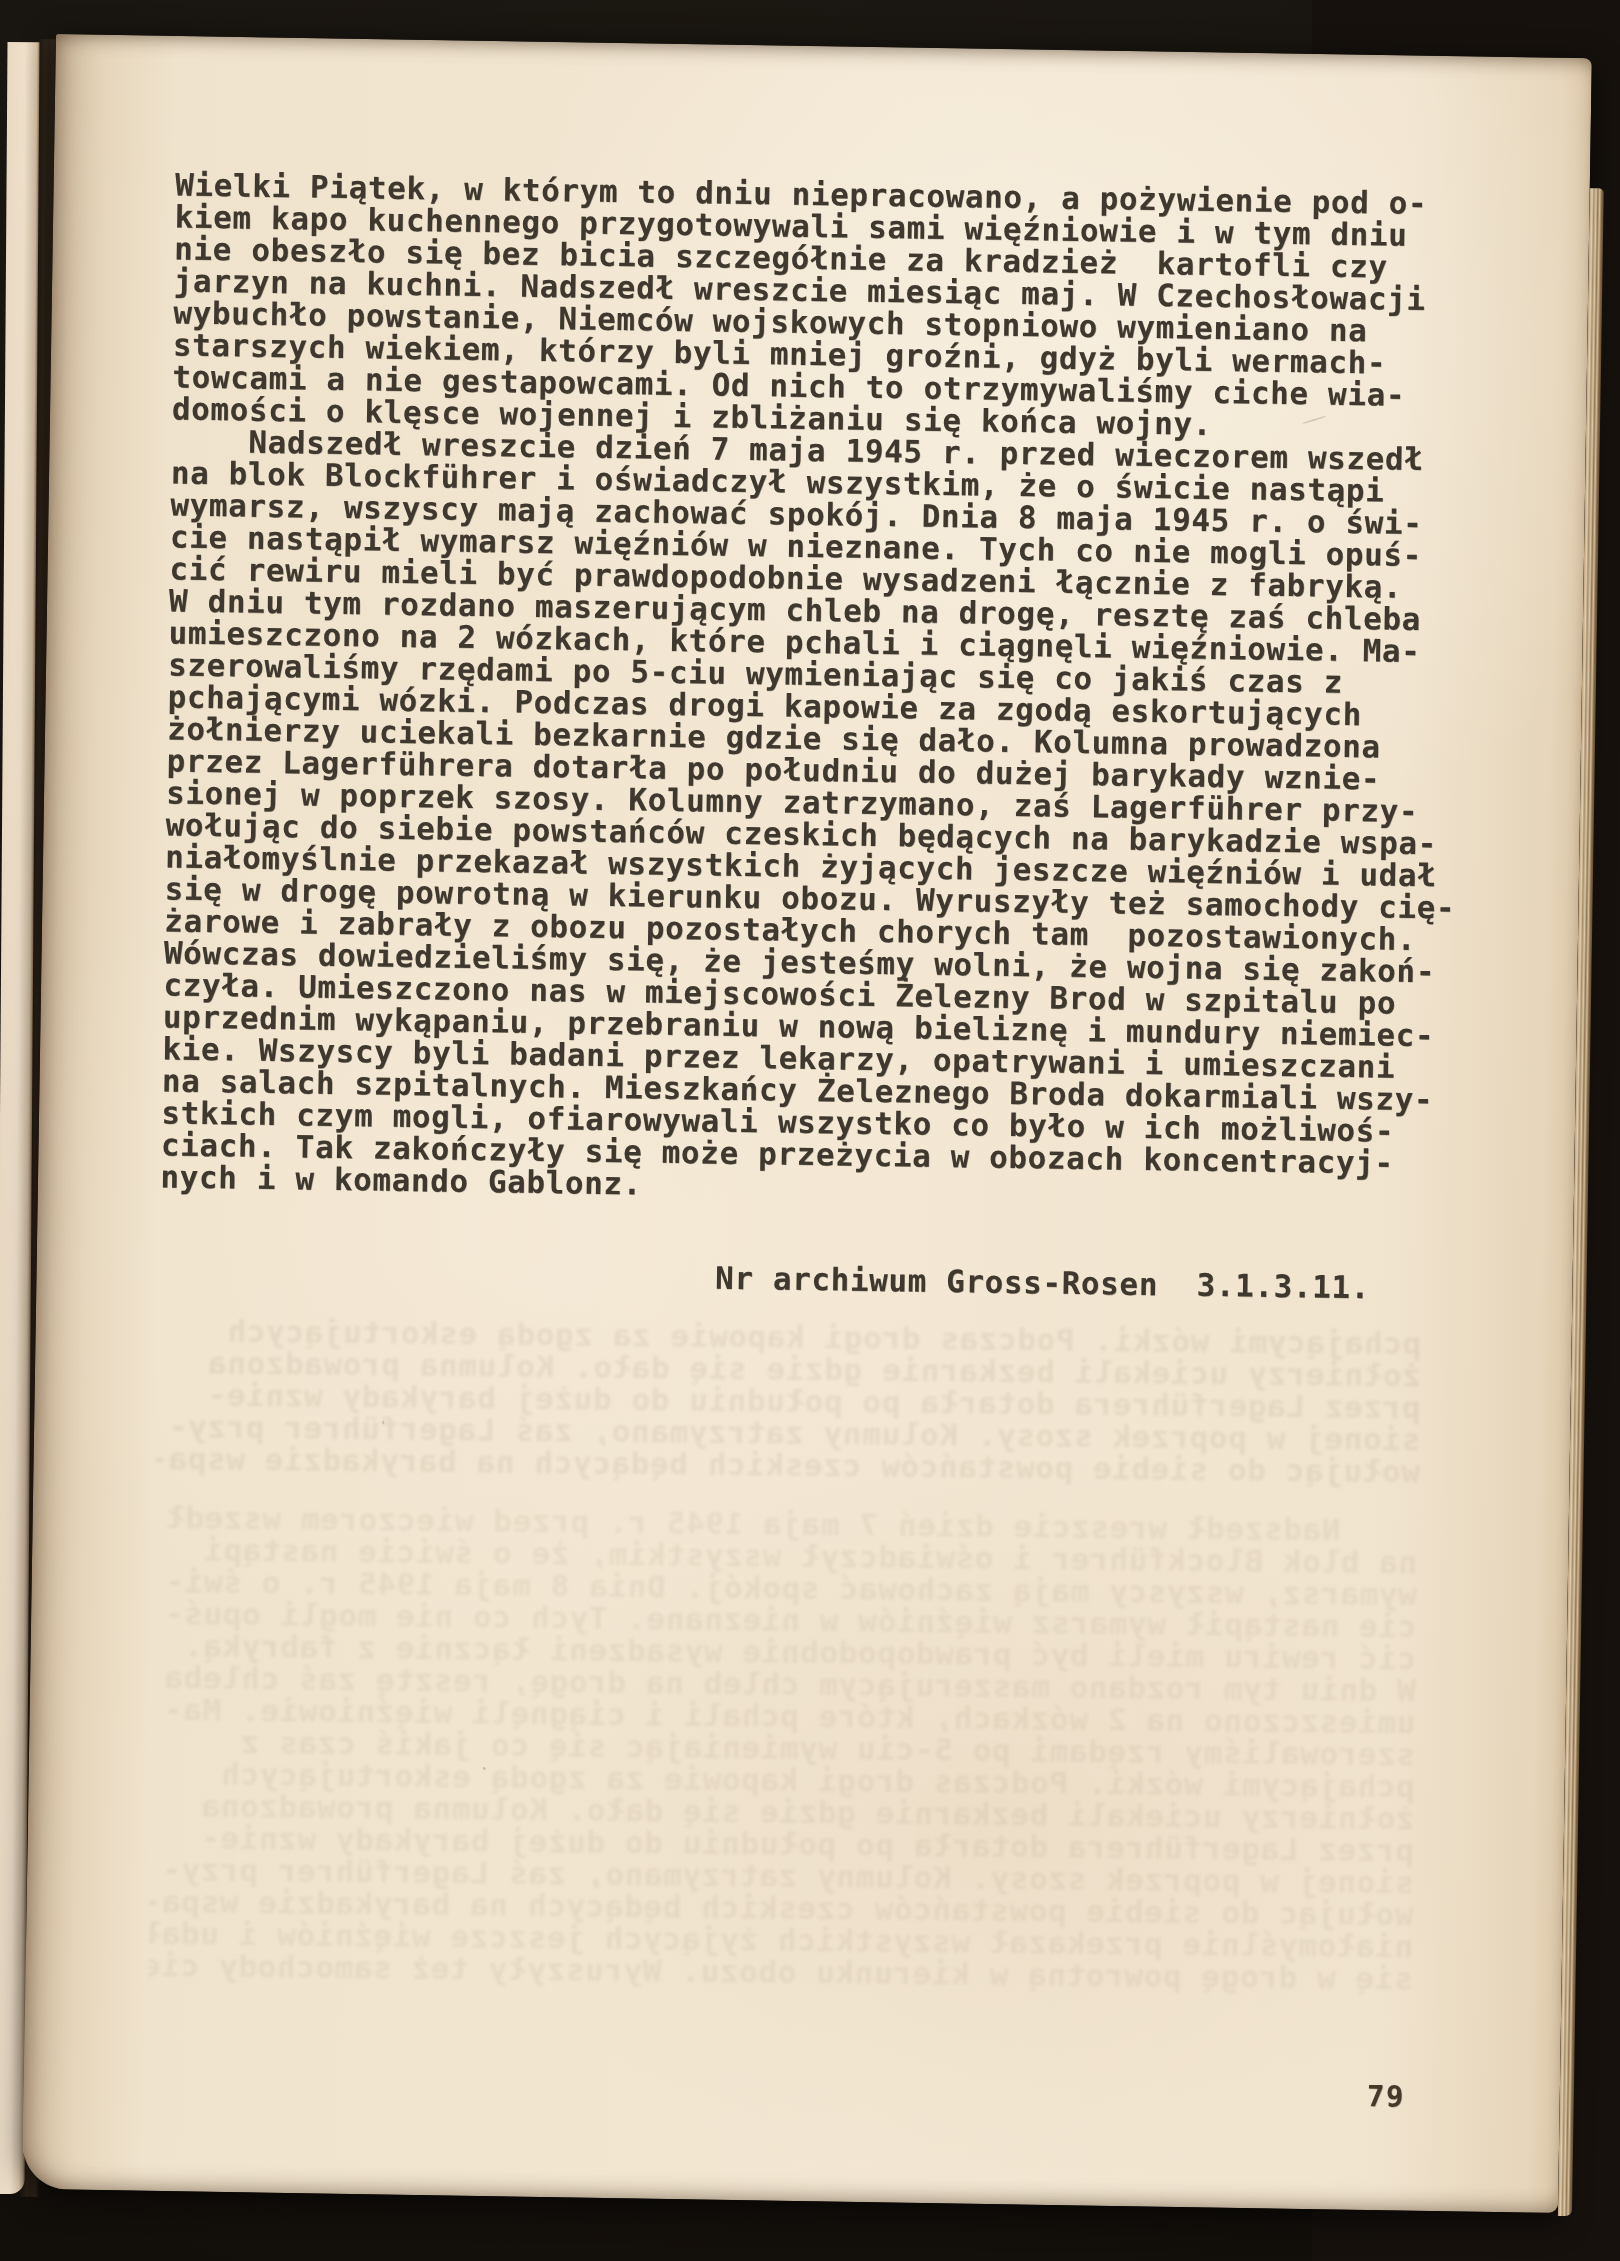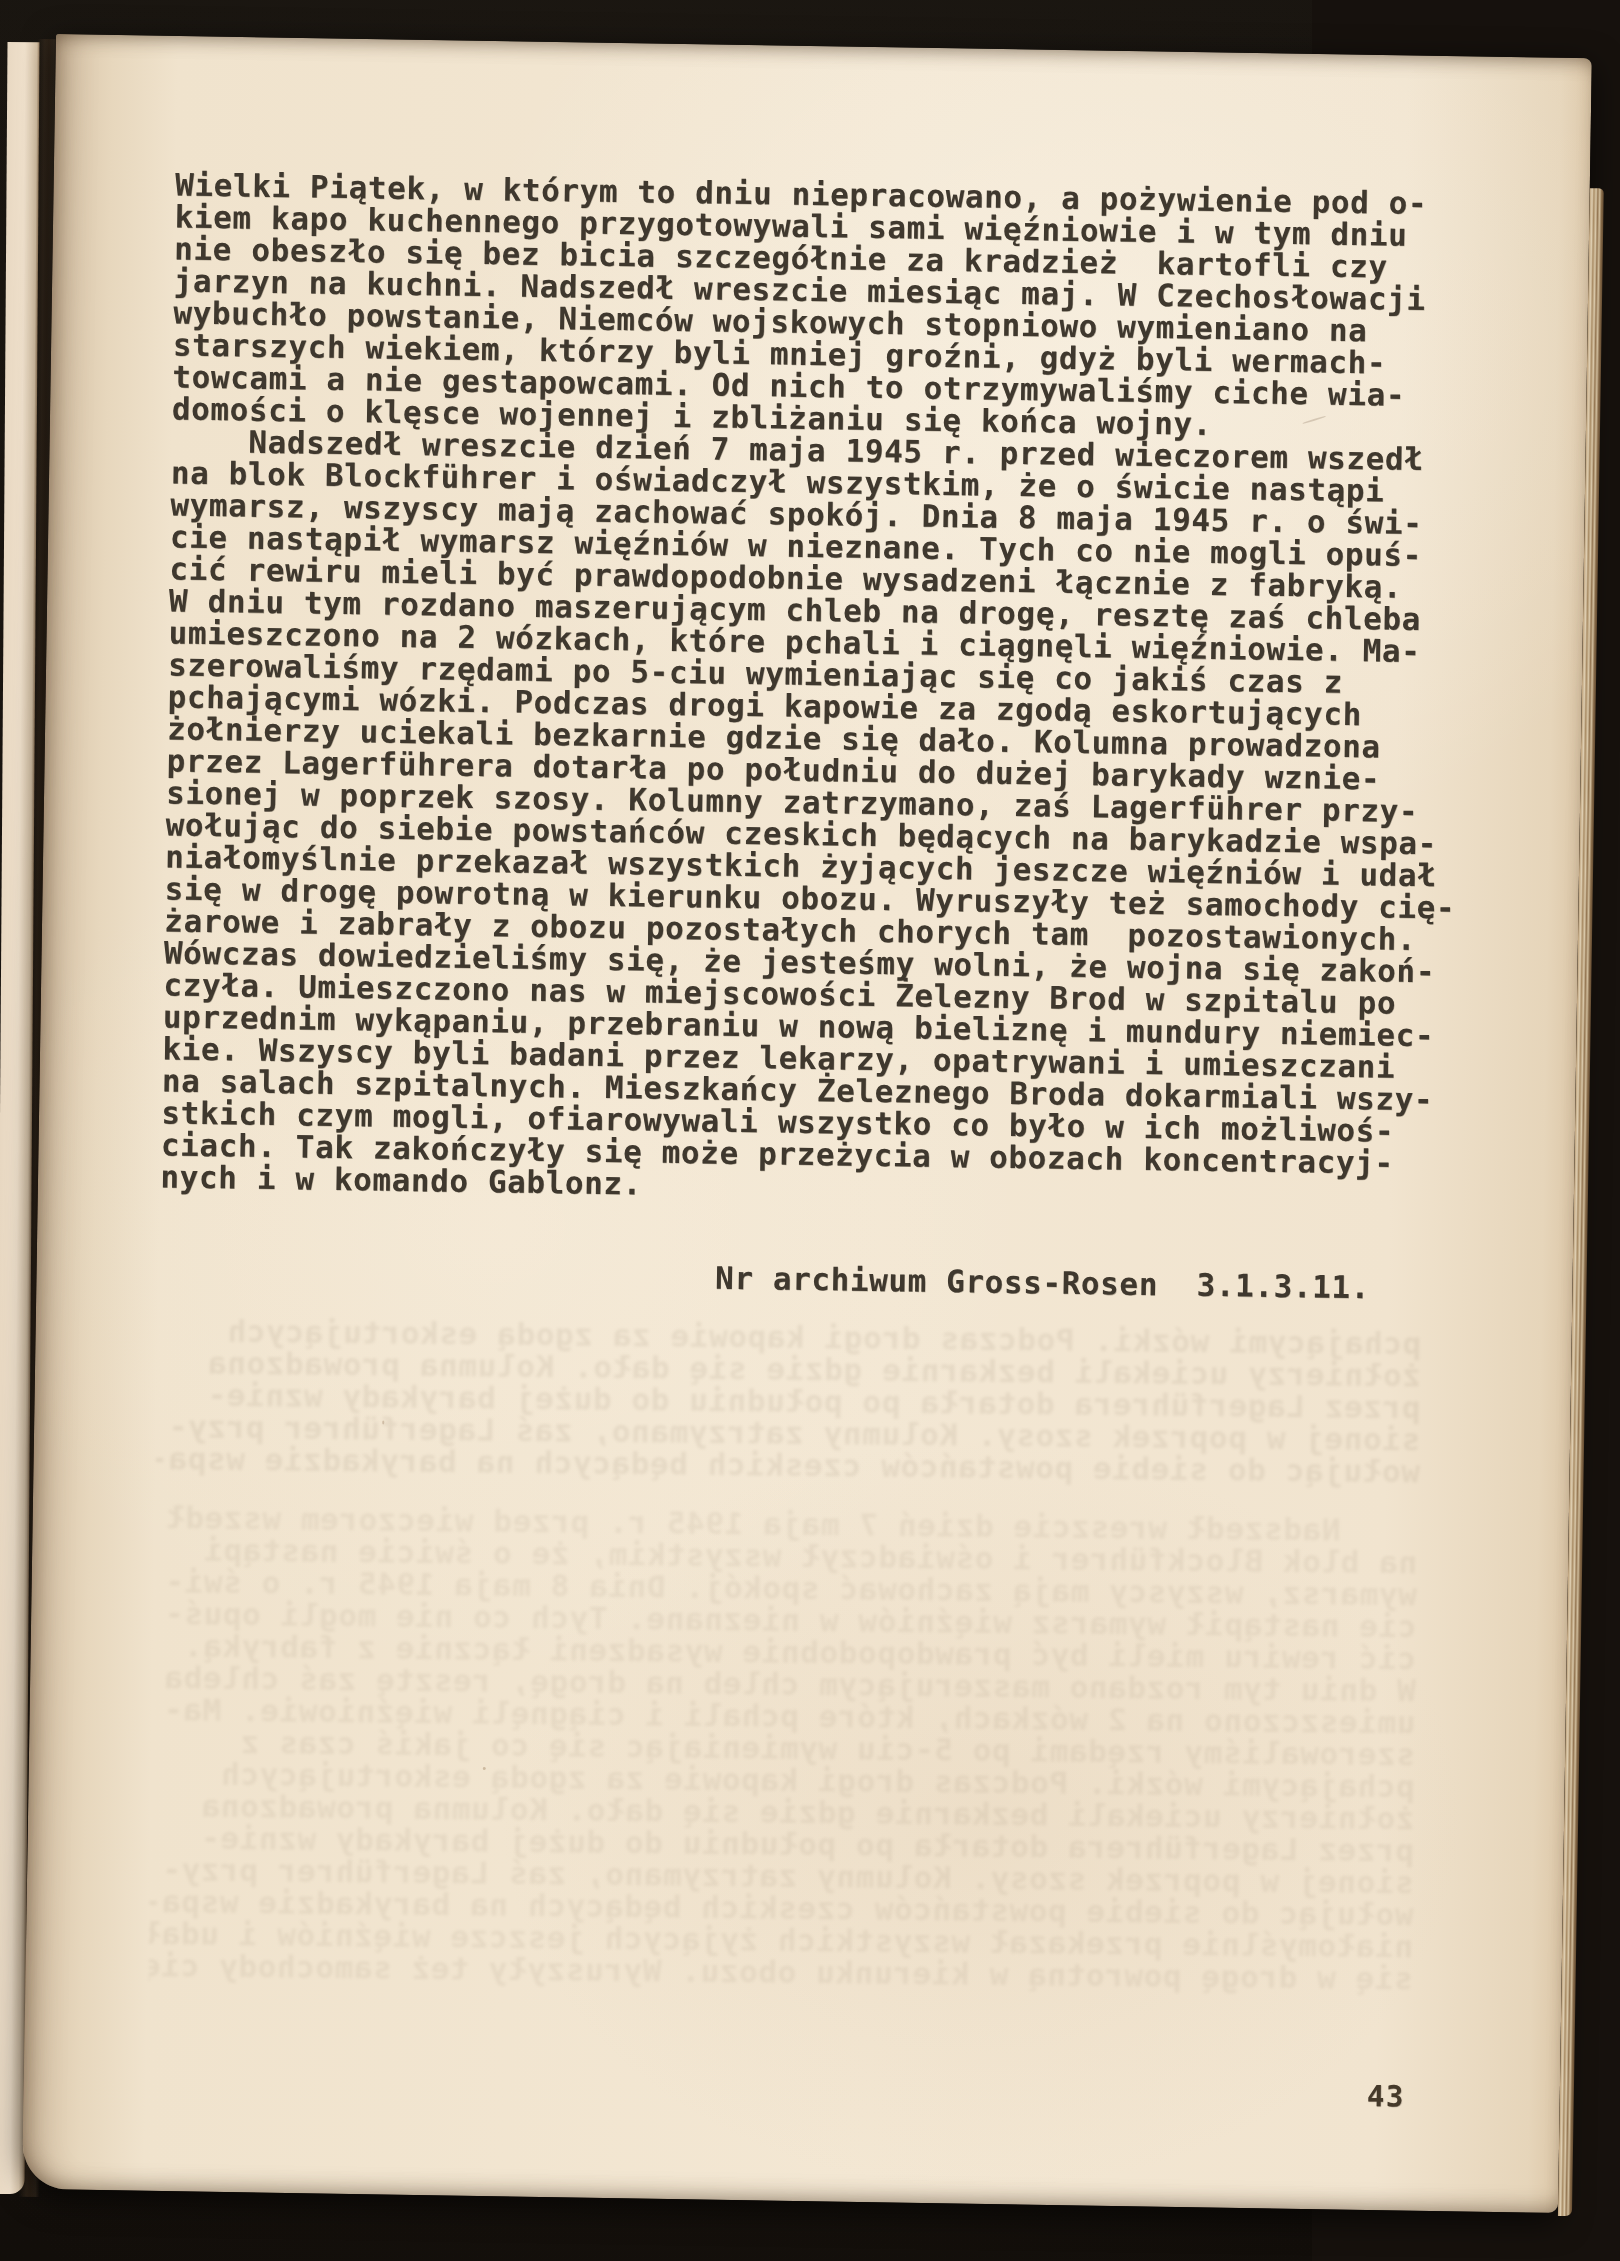--- a/index.html
+++ b/index.html
@@ -161,21 +161,21 @@
         <div class="tline">szerowaliśmy rzędami po 5-ciu wymieniając się co jakiś czas z</div>
         <div class="tline">pchającymi wózki. Podczas drogi kapowie za zgodą eskortujących</div>
         <div class="tline">żołnierzy uciekali bezkarnie gdzie się dało. Kolumna prowadzona</div>
         <div class="tline">przez Lagerführera dotarła po południu do dużej barykady wznie-</div>
         <div class="tline">sionej w poprzek szosy. Kolumny zatrzymano, zaś Lagerführer przy-</div>
         <div class="tline">wołując do siebie powstańców czeskich będących na barykadzie wspa-</div>
         <div class="tline">niałomyślnie przekazał wszystkich żyjących jeszcze więźniów i udał</div>
         <div class="tline">się w drogę powrotną w kierunku obozu. Wyruszyły też samochody cię-</div>
       </div>
 
-    <div class="page-number">43</div>
+    <div class="page-number">79</div>
 
     <div class="fleck fleck1"></div>
     <div class="fleck fleck2"></div>
     <div class="fleck fleck3"></div>
     <div class="fleck fleck4"></div>
   </div>
 </div>
 
 
 </body></html>

